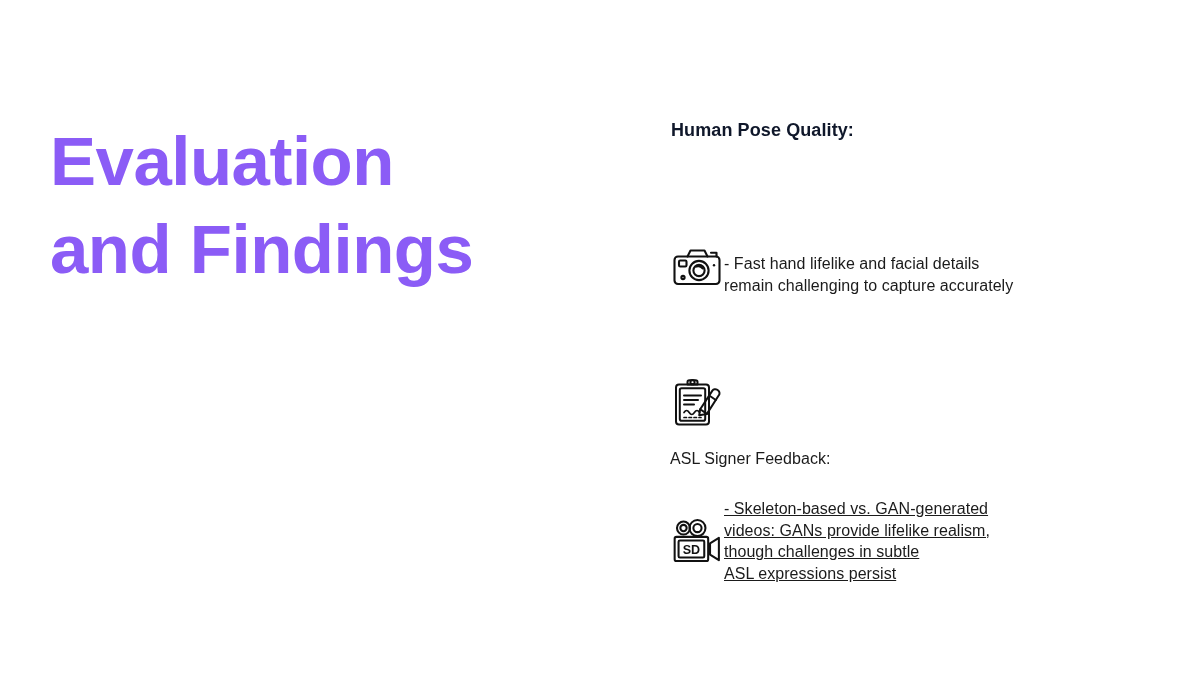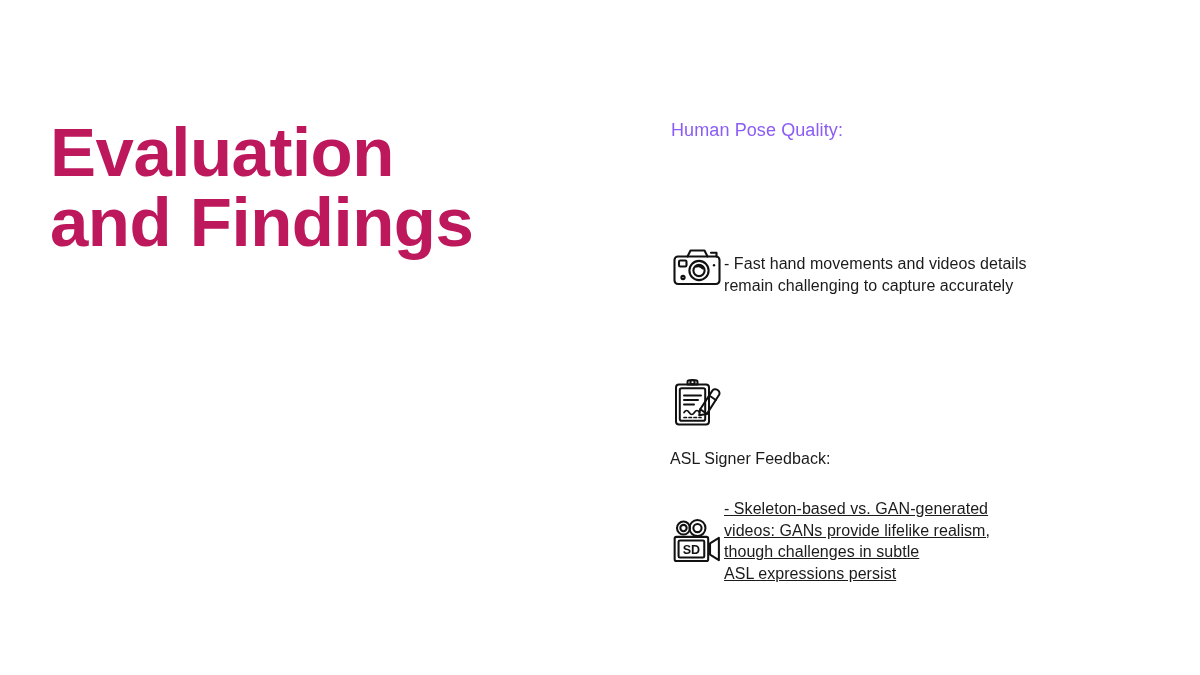--- a/index.html
+++ b/index.html
@@ -25,38 +25,38 @@
   
   .left-col {
     position: absolute;
     left: 50px;
     top: 118px;
     width: 540px;
   }
   .slide-title {
     font-size: 69px;
     font-weight: bold;
-    line-height: 70px;
-    color: #be185d;
+    line-height: 88px;
+    color: #8b5cf6;
     letter-spacing: -0.5px;
     margin: 0;
     white-space: pre-line;
   }
 
   
   .right-col {
     position: absolute;
     left: 670px;
     top: 118px;
     width: 480px;
   }
   .section-heading {
     font-size: 18px;
-    font-weight: normal;
-    color: #8b5cf6;
+    font-weight: bold;
+    color: #0f172a;
     line-height: 24px;
     margin: 0 0 0 1px;
     letter-spacing: 0.1px;
   }
 
   .bullet-list {
     position: absolute;
     left: 670px;
     top: 243px;
     width: 500px;
@@ -127,21 +127,21 @@
 
           <circle cx="29" cy="25.5" r="5.6"></circle>
 
           <path d="M26.2 21.6 A5.6 5.6 0 0 1 32.6 23.4"></path>
 
           <circle cx="44" cy="20.2" r="1.2" fill="#111111" stroke="none"></circle>
 
           <circle cx="13" cy="32.5" r="1.6"></circle>
         </svg>
       </div>
-      <div class="bullet-text">- Fast hand movements and videos details
+      <div class="bullet-text">- Fast hand lifelike and facial details
 remain challenging to capture accurately</div>
     </div>
 
     <div class="bullet-row row-2">
       <div class="bullet-icon">
         <svg width="54" height="54" viewBox="0 0 54 54" fill="none" stroke="#111111" stroke-width="2" stroke-linecap="round" stroke-linejoin="round">
 
           <rect x="6" y="8.5" width="33" height="40" rx="3"></rect>
           <rect x="9.8" y="12.3" width="25.4" height="32.4" rx="1.8"></rect>
 

